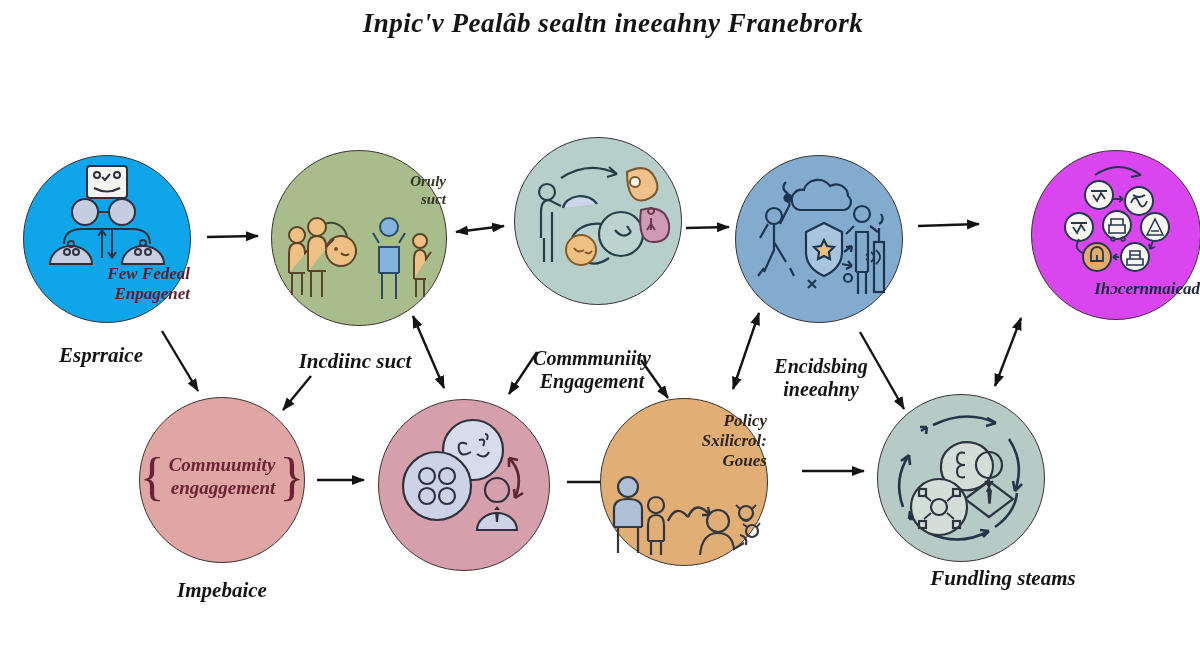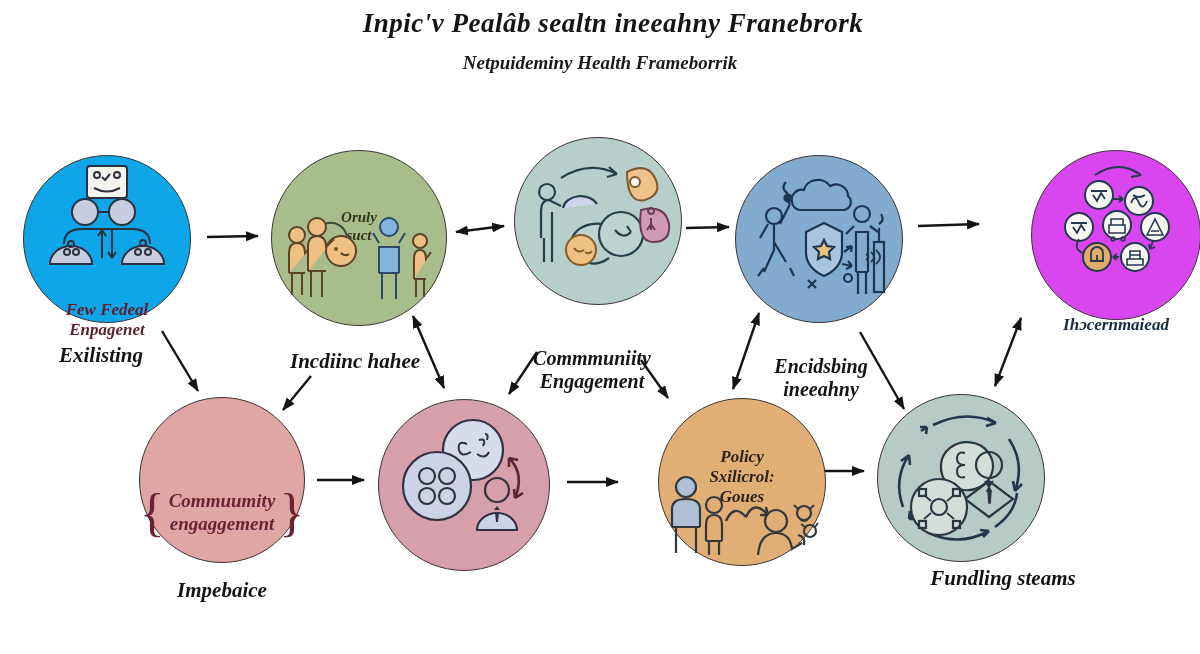--- a/index.html
+++ b/index.html
@@ -3,35 +3,34 @@
 <meta charset="utf-8">
 <style>
   html,body{margin:0;padding:0;background:#ffffff;}
   #canvas{position:relative;width:1200px;height:654px;background:#fff;overflow:hidden;
     font-family:"Liberation Serif","DejaVu Serif",serif;}
   .title{position:absolute;left:0;right:0;top:8px;text-align:center;
     font-size:27px;font-weight:700;font-style:italic;color:#141414;letter-spacing:.5px;padding-left:26px;}
   .subtitle{position:absolute;left:0;right:0;top:52px;text-align:center;
     font-size:19px;font-weight:700;font-style:italic;color:#1a1a1a;}
   .circle{position:absolute;border-radius:50%;border:1.6px solid #3c3434;box-sizing:border-box;}
-  .inner-text{position:absolute;left:0;right:0;text-align:center;font-weight:700;font-style:italic;line-height:1.18;margin-top:36px;}
+  .inner-text{position:absolute;left:0;right:0;text-align:right;font-weight:700;font-style:italic;line-height:1.18;}
   .node-label{position:absolute;text-align:center;font-weight:700;font-style:italic;
     color:#141414;line-height:1.15;transform:translateX(-50%);white-space:nowrap;}
   .lbl-line{display:block;}
   svg.icon{position:absolute;left:50%;transform:translateX(-50%);}
   #arrows{position:absolute;left:0;top:0;pointer-events:none;}
   .brace{font-style:normal;font-weight:400;color:#6b2234;}
 </style>
 </head>
 <body>
 
 <div id="canvas">
 
   <div class="title">Inpic'v Pealâb sealtn ineeahny Franebrork</div>
-  <div class="subtitle">Netpuideminy Health Frameborrik</div>
 
   <svg id="arrows" width="1200" height="654">
     <defs>
       <marker id="ah" markerUnits="userSpaceOnUse" markerWidth="15" markerHeight="12" refX="12" refY="5" orient="auto-start-reverse">
         <path d="M0,0 L13,5 L0,10 z" fill="#141414"></path>
       </marker>
     </defs>
     <g stroke="#141414" stroke-width="2.4" fill="none">
       <line x1="207" y1="237" x2="258" y2="236" marker-end="url(#ah)"></line>
       <line x1="456" y1="232" x2="504" y2="226" marker-start="url(#ah)" marker-end="url(#ah)"></line>
@@ -73,21 +72,21 @@
         <circle cx="96" cy="88" r="3"></circle>
           <circle cx="106" cy="88" r="3"></circle>
           <circle cx="101" cy="79" r="3"></circle>
       </g>
     </svg>
     <div class="inner-text" style="top:108px;font-size:17px;color:#5e1f2d;">
       <span class="lbl-line">Few Fedeal</span>
       <span class="lbl-line">Enpagenet</span>
     </div>
   </div>
-  <div class="node-label" style="left:101px;top:343px;font-size:21px;">Exilisting</div>
+  <div class="node-label" style="left:101px;top:343px;font-size:21px;">Esprraice</div>
 
   <div class="circle" style="left: 271px; top: 150px; width: 176px; height: 176px; background-color: rgb(169, 189, 140);">
     <div class="inner-text" style="top:22px;font-size:15px;color:#33331f;">
       <span class="lbl-line">Oruly</span>
       <span class="lbl-line">suct</span>
     </div>
     <svg class="icon" style="top:62px;" width="152" height="92" viewBox="0 0 152 92">
       <g stroke="#5a4326" stroke-width="2">
         <path d="M40 12 a16 16 0 0 1 24 14" fill="none" stroke="#3a4a33"></path>
         <circle cx="58" cy="38" r="15" fill="#eec084"></circle>
@@ -101,21 +100,21 @@
       <g stroke="#2a4a66" stroke-width="2">
         <circle cx="106" cy="14" r="9" fill="#84b4dc"></circle>
         <path d="M96 30 l-6 -10 M116 30 l6 -10 M96 60 v-26 h20 v26 M96 60 h20 M99 60 v26 M113 60 v26" fill="#84b4dc"></path>
       </g>
       <g stroke="#5a4326" stroke-width="2">
         <circle cx="137" cy="28" r="7" fill="#eec084"></circle>
         <path d="M131 66 v-20 q0-9 6-9 q6 0 6 9 l5 -7 M131 66 h12 M133 66 v18 M141 66 v18" fill="#eec084"></path>
       </g>
     </svg>
   </div>
-  <div class="node-label" style="left:355px;top:349px;font-size:21px;">Incdiinc hahee</div>
+  <div class="node-label" style="left:355px;top:349px;font-size:21px;">Incdiinc suct</div>
 
   <div class="circle" style="left: 514px; top: 137px; width: 168px; height: 168px; background-color: rgb(183, 207, 202);">
     <svg class="icon" style="top:18px;" width="150" height="130" viewBox="0 0 150 130">
       <g stroke="#23404a" stroke-width="2.2" fill="none">
         <path d="M38 22 Q66 4 94 18 M94 18 l-8 -7 M94 18 l-10 3"></path>
         <circle cx="24" cy="36" r="8"></circle>
         <path d="M18 82 v-26 q0-12 8-12 l12 6 M18 82 M21 82 v24 M29 56 v50"></path>
         <path d="M40 52 a18 14 0 0 1 34 -4" fill="#cdd5ea"></path>
         <path d="M48 88 a26 20 0 0 1 50 -8" fill="#bcd3cf"></path>
         <circle cx="98" cy="78" r="22" fill="#bcd3cf"></circle>
@@ -221,21 +220,21 @@
         <path d="M88 116 a20 17 0 0 1 40 0 z" fill="#ccd3e6"></path>
         <path d="M108 92 l-3 4 h6 z M106 98 h4 l-1 10 h-2 z" fill="#31303e" stroke="none"></path>
       </g>
       <g stroke="#5e2430" stroke-width="2.6" fill="none">
         <path d="M120 44 q16 16 6 40"></path>
         <path d="M120 44 l9 2 M120 44 l0 9 M126 84 l8 -5 M126 84 l-1 -9"></path>
       </g>
     </svg>
   </div>
 
-  <div class="circle" style="left: 658px; top: 398px; width: 168px; height: 168px; background-color: rgb(225, 175, 118);">
+  <div class="circle" style="left: 600px; top: 398px; width: 168px; height: 168px; background-color: rgb(225, 175, 118);">
     <div class="inner-text" style="top:12px;font-size:17px;color:#2d2417;">
       <span class="lbl-line">Policy</span>
       <span class="lbl-line">Sxilicrol:</span>
       <span class="lbl-line">Goues</span>
     </div>
     <svg class="icon" style="top:76px;" width="156" height="82" viewBox="0 0 156 82">
       <g stroke="#32383e" stroke-width="2.2" fill="none">
         <circle cx="22" cy="12" r="10" fill="#aebfd6"></circle>
         <path d="M8 52 v-18 q0-10 14-10 q14 0 14 10 v18 M8 52 h28 M12 52 v26 M32 52 v26" fill="#aebfd6"></path>
         <circle cx="50" cy="30" r="8"></circle>

